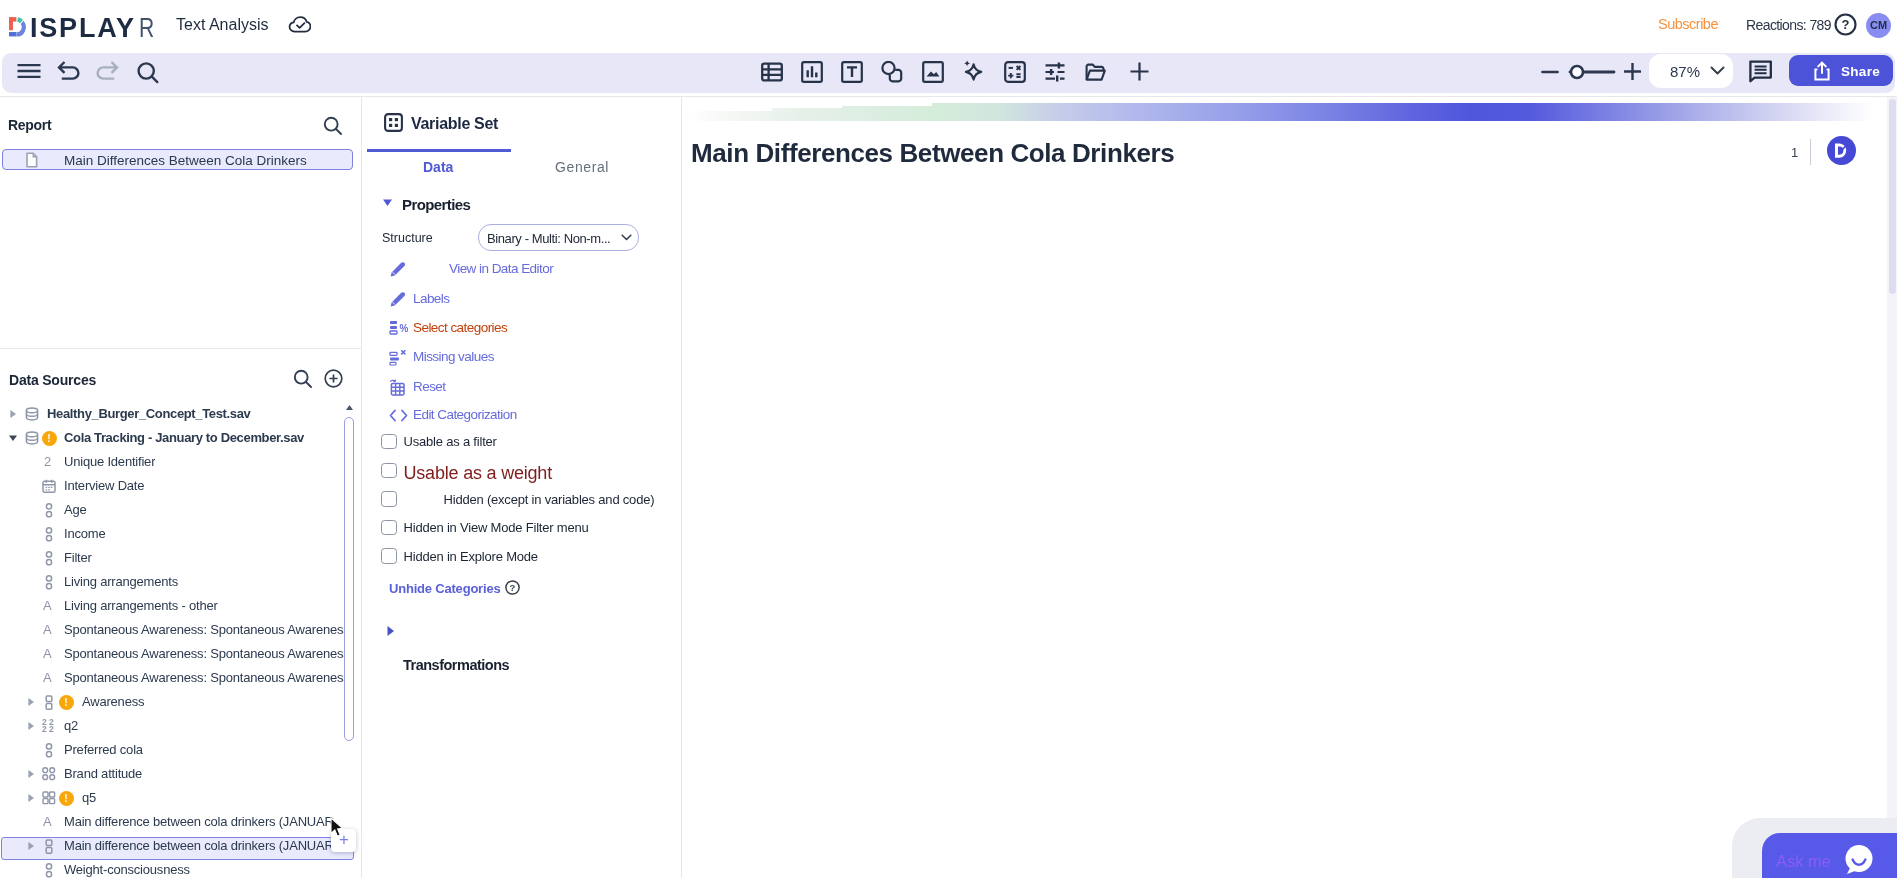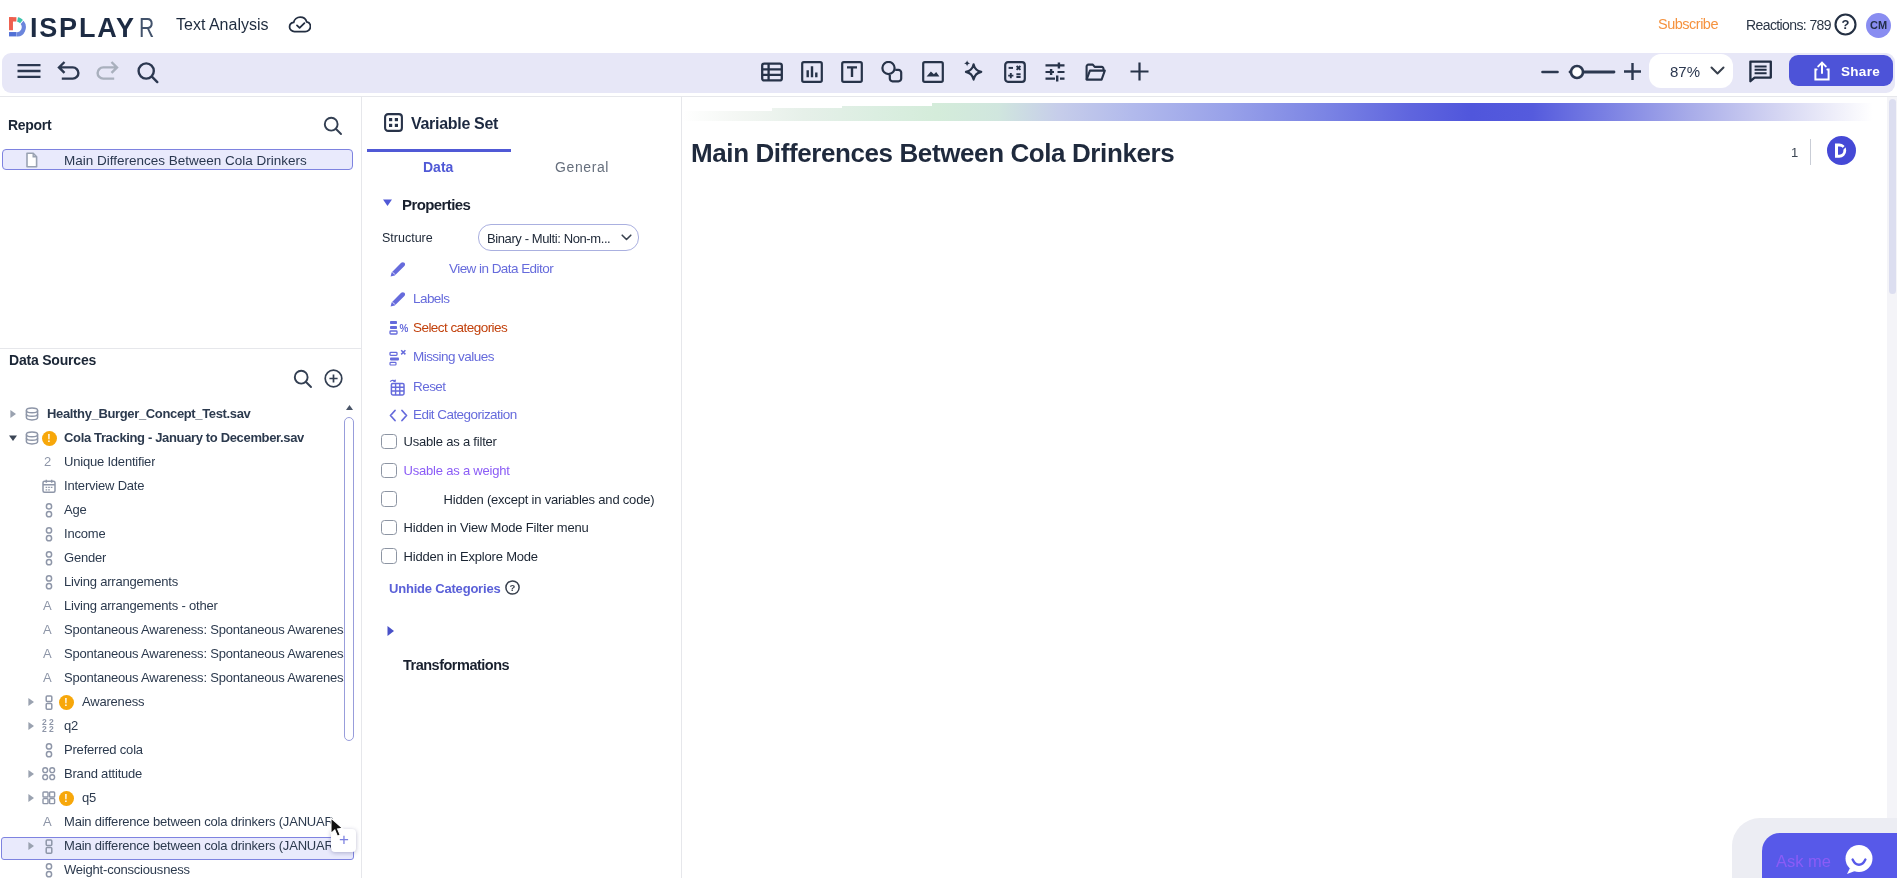--- a/index.html
+++ b/index.html
@@ -139,21 +139,21 @@
     <circle cx="8.2" cy="8.2" r="6.4" stroke="#333f52" stroke-width="1.9"></circle>
     <path d="M13 13 l5 5" stroke="#333f52" stroke-width="1.9" stroke-linecap="round"></path>
   </svg>
 <div id="repitem"></div>
 <svg class="abs" style="left:25px;top:152px" width="14" height="17" viewBox="0 0 14 17" fill="none">
     <path d="M2 1.2 h6.2 l3.4 3.6 v10 h-9.6 z" stroke="#99a2b2" stroke-width="1.6" fill="#fff" stroke-linejoin="round"></path>
     <path d="M8.2 1.2 v3.6 h3.4" stroke="#99a2b2" stroke-width="1.4" fill="none"></path>
   </svg>
 <div class="txt" style="left:64px;top:153px;font-size:13.5px;color:#2a3850;font-weight:500;">Main Differences Between Cola Drinkers</div>
 <div class="hline" style="left:0;top:348px;width:361px"></div>
-<div class="txt" style="left:9px;top:352px;font-size:14px;color:#1b2636;font-weight:700;letter-spacing:-0.2px;">Data Sources</div>
+<div class="txt" style="left:9px;top:372px;font-size:14px;color:#1b2636;font-weight:700;letter-spacing:-0.2px;">Data Sources</div>
 <svg class="abs" style="left:293px;top:369px" width="20" height="20" viewBox="0 0 20 20" fill="none">
     <circle cx="8.2" cy="8.2" r="6.4" stroke="#333f52" stroke-width="1.9"></circle>
     <path d="M13 13 l5 5" stroke="#333f52" stroke-width="1.9" stroke-linecap="round"></path>
   </svg>
 <svg class="abs" style="left:324px;top:369px" width="19" height="19" viewBox="0 0 19 19" fill="none">
     <circle cx="9.5" cy="9.5" r="8.3" stroke="#333f52" stroke-width="1.7"></circle>
     <path d="M9.5 5.4 v8.2 M5.4 9.5 h8.2" stroke="#333f52" stroke-width="1.7"></path>
   </svg>
 <div id="selrow"></div>
 <svg class="abs" style="left:9px;top:409px" width="8" height="10" viewBox="0 0 8 10" fill="none">
@@ -190,21 +190,21 @@
 <div class="trow-txt" style="left:64px;top:502px;font-weight:500;letter-spacing:-0.2px;max-width:281px;overflow:hidden">Age</div>
 <svg class="abs" style="left:44px;top:526.5px" width="10" height="15" viewBox="0 0 10 15" fill="none">
     <circle cx="5" cy="3.4" r="2.6" stroke="#8e96a8" stroke-width="1.5"></circle>
     <circle cx="5" cy="11.2" r="2.6" stroke="#8e96a8" stroke-width="1.5"></circle>
   </svg>
 <div class="trow-txt" style="left:64px;top:526px;font-weight:400;letter-spacing:-0.2px;max-width:281px;overflow:hidden">Income</div>
 <svg class="abs" style="left:44px;top:550.5px" width="10" height="15" viewBox="0 0 10 15" fill="none">
     <circle cx="5" cy="3.4" r="2.6" stroke="#8e96a8" stroke-width="1.5"></circle>
     <circle cx="5" cy="11.2" r="2.6" stroke="#8e96a8" stroke-width="1.5"></circle>
   </svg>
-<div class="trow-txt" style="left:64px;top:550px;font-weight:500;letter-spacing:-0.2px;max-width:281px;overflow:hidden">Gender</div>
+<div class="trow-txt" style="left:64px;top:550px;font-weight:500;letter-spacing:-0.2px;max-width:281px;overflow:hidden">Filter</div>
 <svg class="abs" style="left:44px;top:574.5px" width="10" height="15" viewBox="0 0 10 15" fill="none">
     <circle cx="5" cy="3.4" r="2.6" stroke="#8e96a8" stroke-width="1.5"></circle>
     <circle cx="5" cy="11.2" r="2.6" stroke="#8e96a8" stroke-width="1.5"></circle>
   </svg>
 <div class="trow-txt" style="left:64px;top:574px;font-weight:500;letter-spacing:-0.2px;max-width:281px;overflow:hidden">Living arrangements</div>
 <div class="txt" style="left:43px;top:598px;font-size:13px;color:#8e96a8;font-weight:500;">A</div>
 <div class="trow-txt" style="left:64px;top:598px;font-weight:500;letter-spacing:-0.2px;max-width:281px;overflow:hidden">Living arrangements - other</div>
 <div class="txt" style="left:43px;top:622px;font-size:13px;color:#8e96a8;font-weight:500;">A</div>
 <div class="trow-txt" style="left:64px;top:622px;font-weight:500;letter-spacing:-0.2px;max-width:281px;overflow:hidden">Spontaneous Awareness: Spontaneous Awareness</div>
 <div class="txt" style="left:43px;top:646px;font-size:13px;color:#8e96a8;font-weight:500;">A</div>
@@ -326,21 +326,21 @@
     <path d="M1.2 2.6 c1.2-1.4 3.4-1.6 4.8-0.4 M6.4 0.6 l-0.3 1.9 -1.9-0.3" stroke="#666bdc" stroke-width="1.2" fill="none"></path>
   </svg>
 <div class="txt" style="left:413px;top:379px;font-size:13.5px;color:#666bdc;font-weight:500;letter-spacing:-0.55px;">Reset</div>
 <svg class="abs" style="left:389px;top:409px" width="19" height="13" viewBox="0 0 19 13" fill="none">
     <path d="M6 1.5 L1.5 6.5 L6 11.5 M13 1.5 L17.5 6.5 L13 11.5" stroke="#666bdc" stroke-width="1.8" fill="none" stroke-linecap="round" stroke-linejoin="round"></path>
   </svg>
 <div class="txt" style="left:413px;top:407px;font-size:13.5px;color:#666bdc;font-weight:500;letter-spacing:-0.55px;">Edit Categorization</div>
 <div class="cbx" style="left:381px;top:433.8px"></div>
 <div class="txt" style="left:403.5px;top:434.0px;font-size:13px;color:#1b2533;font-weight:400;letter-spacing:-0.2px;">Usable as a filter</div>
 <div class="cbx" style="left:381px;top:462.8px"></div>
-<div class="txt" style="left:403.5px;top:463.0px;font-size:13px;color:#8b5cf6;font-weight:400;letter-spacing:-0.2px;">Usable as a weight</div>
+<div class="txt" style="left:403.5px;top:463.0px;font-size:18px;color:#7f1d1d;font-weight:400;letter-spacing:-0.2px;">Usable as a weight</div>
 <div class="cbx" style="left:381px;top:491.3px"></div>
 <div class="txt" style="left:403.5px;top:491.5px;font-size:13px;color:#1b2533;font-weight:400;letter-spacing:-0.2px;padding-left:40px;">Hidden (except in variables and code)</div>
 <div class="cbx" style="left:381px;top:519.8px"></div>
 <div class="txt" style="left:403.5px;top:520.0px;font-size:13px;color:#1b2533;font-weight:400;letter-spacing:-0.2px;">Hidden in View Mode Filter menu</div>
 <div class="cbx" style="left:381px;top:548.3px"></div>
 <div class="txt" style="left:403.5px;top:548.5px;font-size:13px;color:#1b2533;font-weight:400;letter-spacing:-0.2px;">Hidden in Explore Mode</div>
 <div class="txt" style="left:389px;top:580.5px;font-size:13px;color:#5a60d8;font-weight:600;letter-spacing:-0.2px;">Unhide Categories</div>
 <svg class="abs" style="left:505px;top:580px" width="16" height="16" viewBox="0 0 16 16" fill="none">
     <circle cx="7.5" cy="7.5" r="6.6" stroke="#39414e" stroke-width="1.5"></circle>
     <text x="7.5" y="11" font-size="9.5" font-weight="700" fill="#39414e" text-anchor="middle" font-family="Liberation Sans">?</text>

